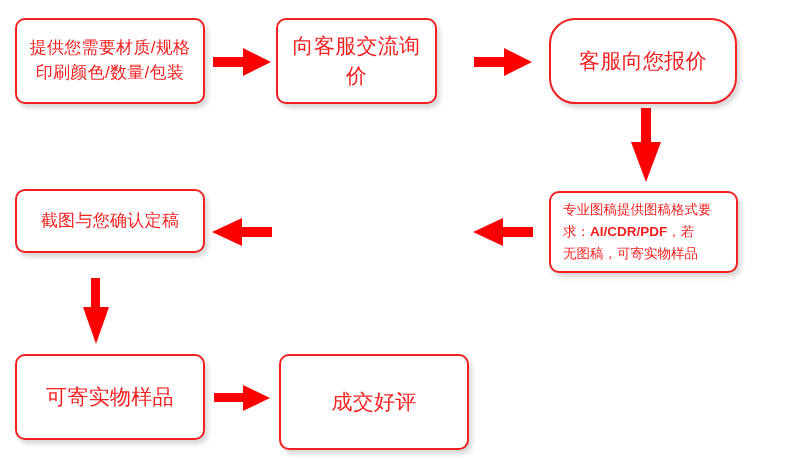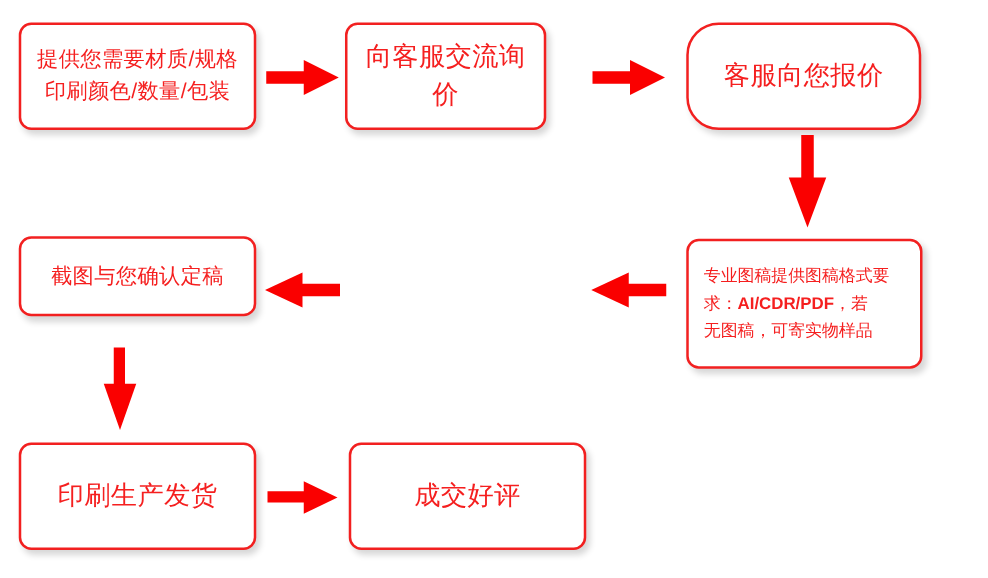--- a/index.html
+++ b/index.html
@@ -44,25 +44,25 @@
   .node.big   { font-size: 21px; }
   .node.mid   { font-size: 17px; }
   .node.small { font-size: 13.5px; line-height: 1.62; letter-spacing: 0px; }
   .node.small .txt { text-align: left; padding: 0 6px; }
   .node.small b { font-weight: bold; }
 
   
   #node-requirements { left: 15px;  top: 18px;  width: 190px; height: 86px; justify-content: center; }
   #node-inquiry      { left: 276px; top: 18px;  width: 161px; height: 86px; }
   #node-quote        { left: 549px; top: 18px;  width: 188px; height: 86px; border-radius: 26px; }
-  #node-artwork      { left: 549px; top: 191px; width: 189px; height: 104px; }
+  #node-artwork      { left: 549px; top: 191px; width: 189px; height: 82px; }
   #node-payment      { left: 277px; top: 189px; width: 190px; height: 84px; }
   #node-confirm      { left: 15px;  top: 189px; width: 190px; height: 64px; }
   #node-production   { left: 15px;  top: 354px; width: 190px; height: 86px; }
-  #node-review       { left: 279px; top: 354px; width: 190px; height: 86px; }
+  #node-review       { left: 279px; top: 354px; width: 190px; height: 96px; }
 
   
   .arrow { position: absolute; }
   .arrow svg { display: block; overflow: visible; }
 
   #arrow-req-to-inquiry   { left: 213px; top: 46px;  }
   #arrow-inquiry-to-quote { left: 474px; top: 46px;  }
   #arrow-quote-to-artwork { left: 630px; top: 108px; }
   #arrow-artwork-to-pay   { left: 473px; top: 215px; }
   #arrow-pay-to-confirm   { left: 212px; top: 215px; }
@@ -145,21 +145,21 @@
 
   <div class="arrow" id="arrow-confirm-to-prod">
     <svg width="28" height="66" viewBox="0 0 28 66">
       <rect x="9" y="0" width="9" height="32" fill="#fa0000"></rect>
       <polygon points="1,29 27,29 14,66" fill="#fa0000"></polygon>
     </svg>
   </div>
 
   <div class="node big" id="node-production">
     <div class="txt">
-      <div>印刷生产发货</div>
+      <div>可寄实物样品</div>
     </div>
   </div>
 
   <div class="arrow" id="arrow-prod-to-review">
     <svg width="56" height="30" viewBox="0 0 56 30">
       <rect x="0" y="10" width="32" height="9" fill="#fa0000"></rect>
       <polygon points="29,2 56,15 29,28" fill="#fa0000"></polygon>
     </svg>
   </div>
 

